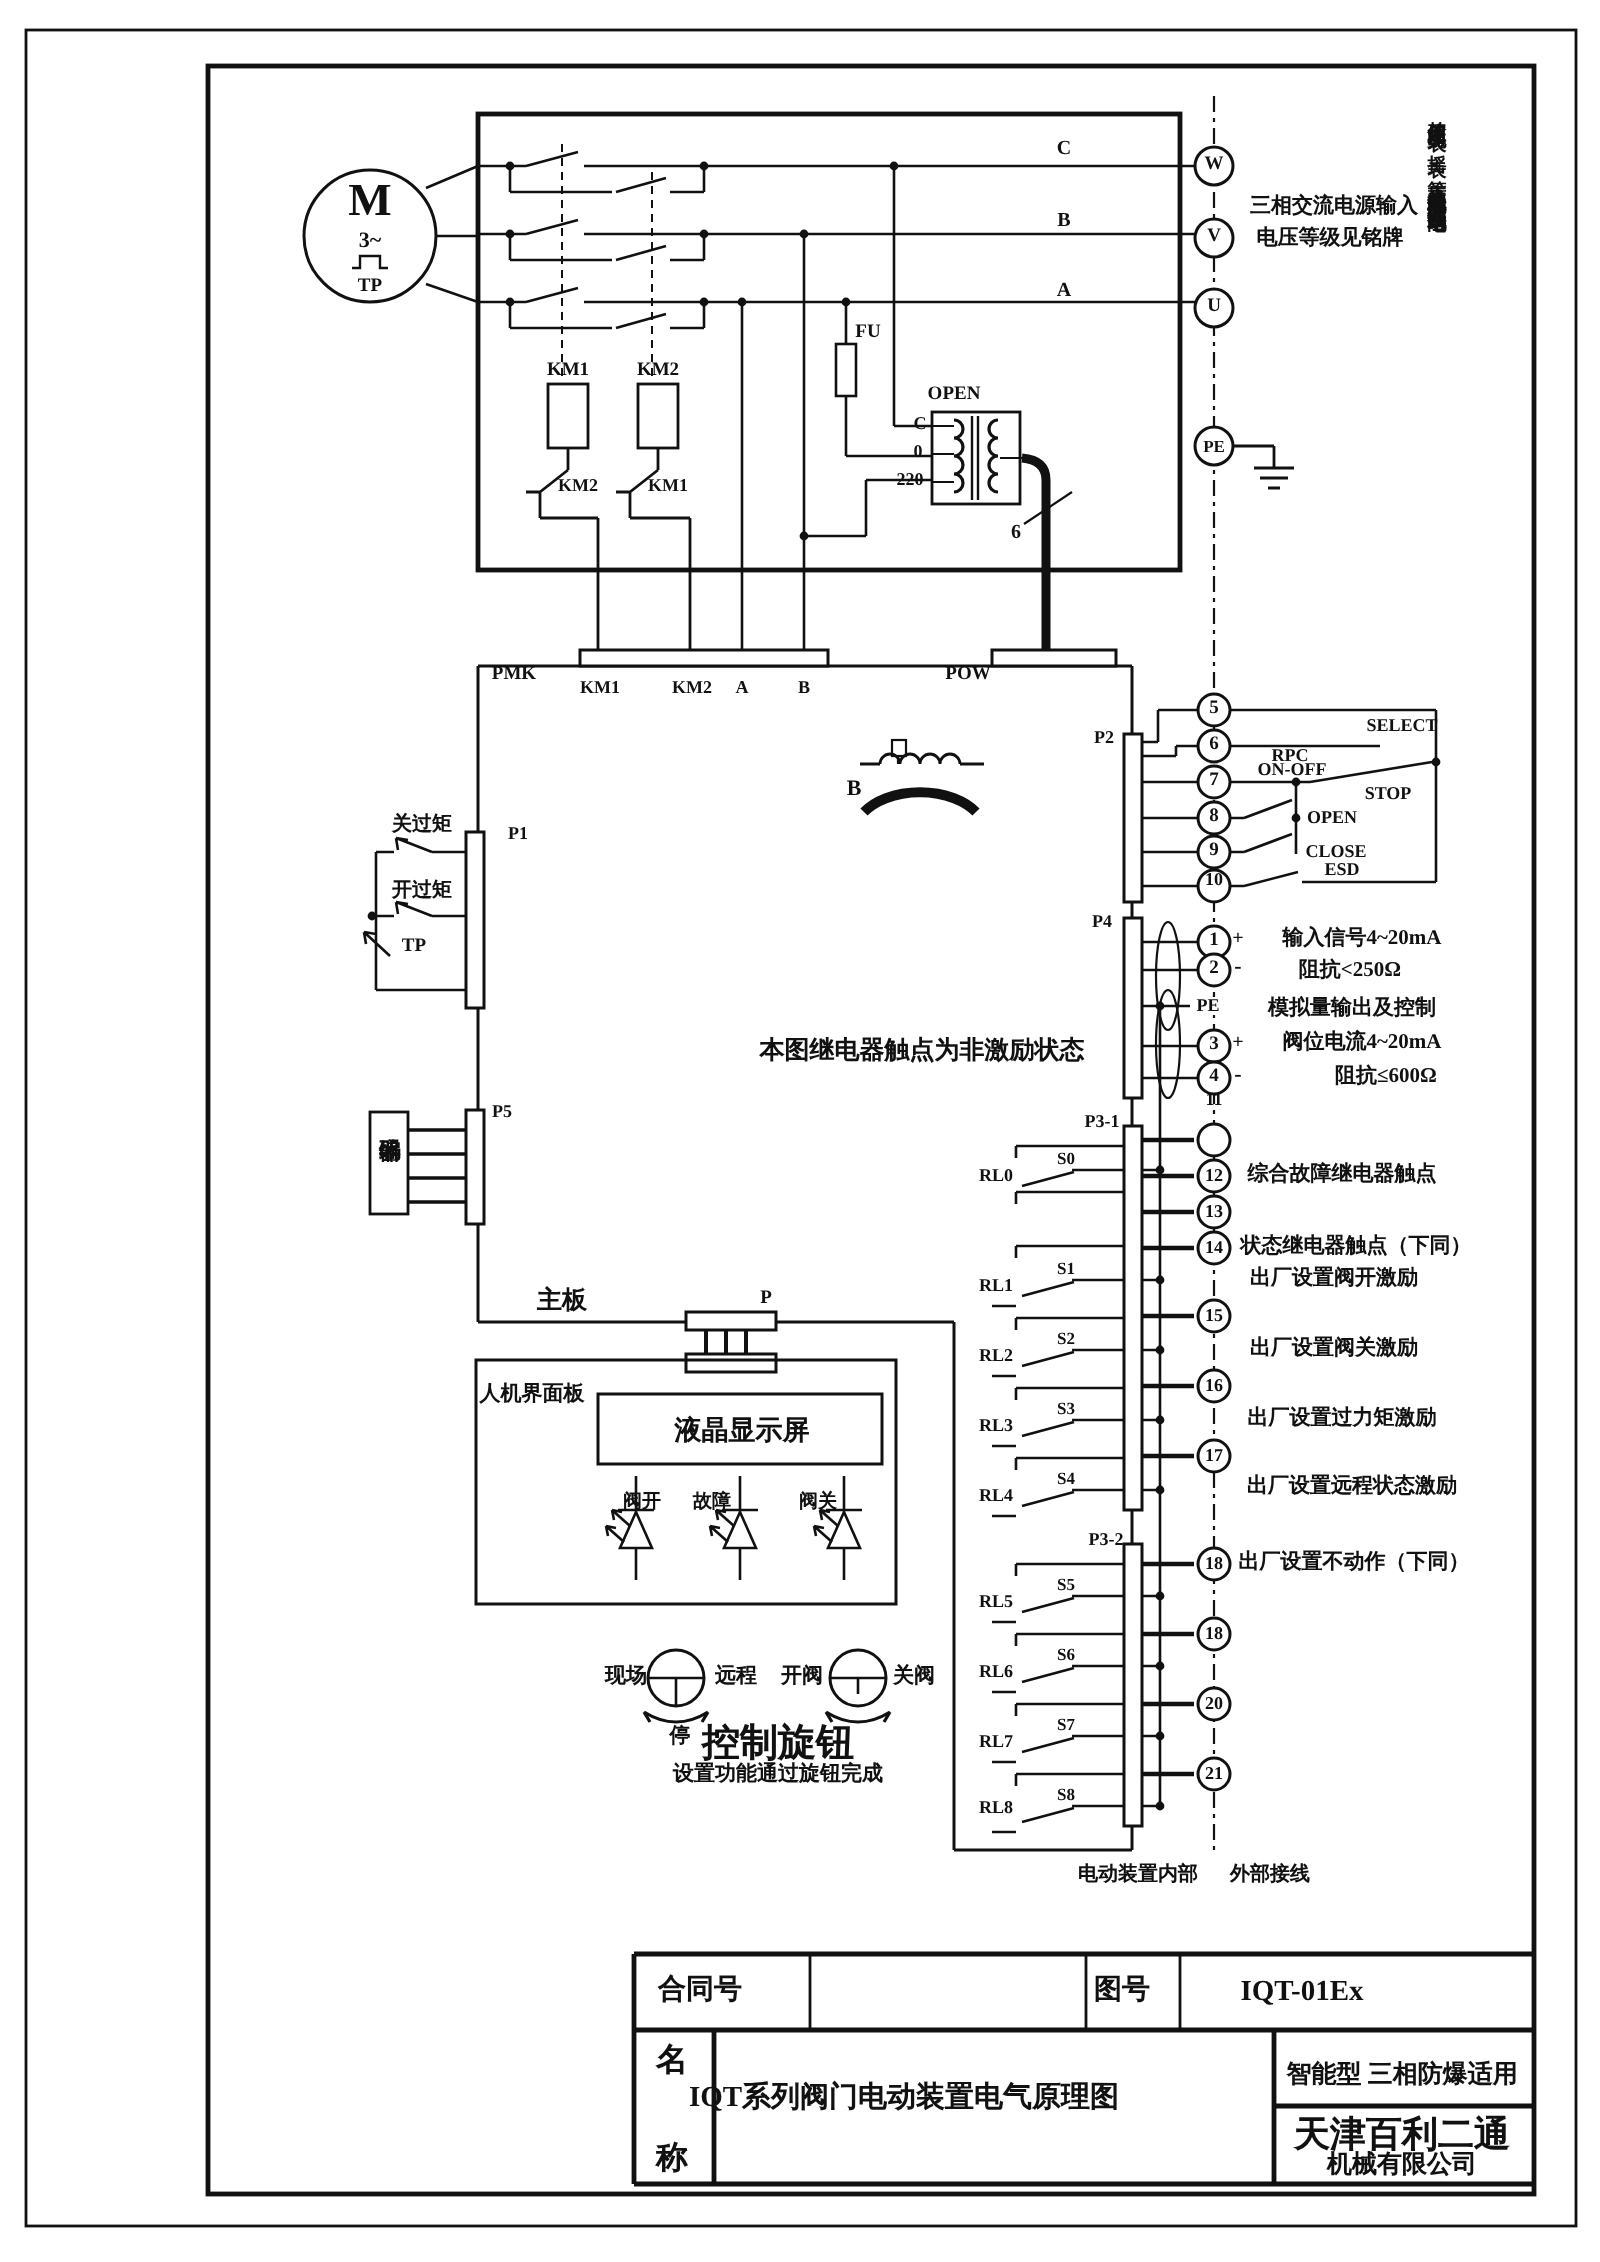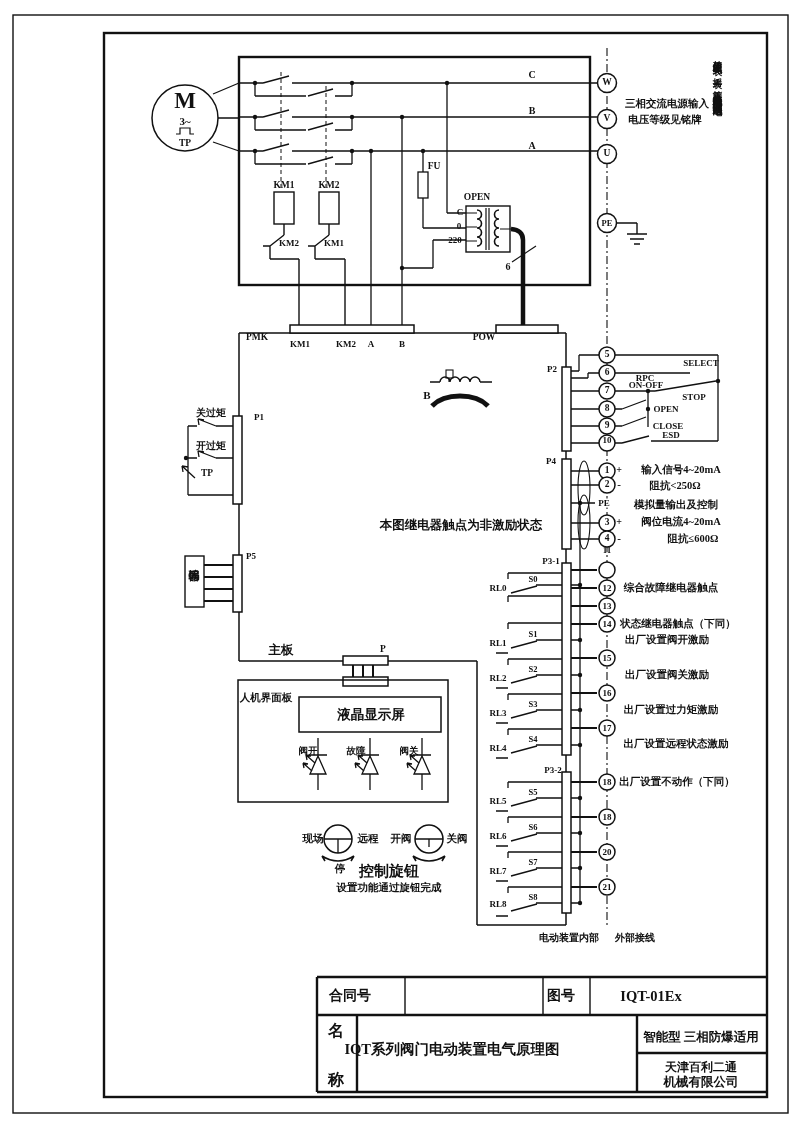--- a/index.html
+++ b/index.html
@@ -355,34 +355,34 @@
 <div class="lbl b" style="left:671px;top:710px;font-size:10.5px;">出厂设置过力矩激励</div>
 <div class="lbl b" style="left:676px;top:744px;font-size:10.5px;">出厂设置远程状态激励</div>
 <div class="lbl b" style="left:677px;top:782px;font-size:10.5px;">出厂设置不动作（下同）</div>
 
 <div class="lbl b" style="left:569px;top:938px;font-size:10px;">电动装置内部</div>
 <div class="lbl b" style="left:635px;top:938px;font-size:10px;">外部接线</div>
 
 <div class="lbl b" style="left:383px;top:650px;font-size:9.5px;">P</div>
 <div class="lbl b" style="left:266px;top:698px;font-size:10.5px;">人机界面板</div>
 <div class="lbl b" style="left:371px;top:715px;font-size:13.5px;">液晶显示屏</div>
-<div class="lbl b" style="left:308px;top:752px;font-size:9.5px;">阀开</div>
+<div class="lbl b" style="left:321px;top:752px;font-size:9.5px;">阀开</div>
 <div class="lbl b" style="left:356px;top:752px;font-size:9.5px;">故障</div>
 <div class="lbl b" style="left:409px;top:752px;font-size:9.5px;">阀关</div>
 <div class="lbl b" style="left:313px;top:839px;font-size:10.5px;">现场</div>
 <div class="lbl b" style="left:368px;top:839px;font-size:10.5px;">远程</div>
 <div class="lbl b" style="left:340px;top:869px;font-size:10.5px;">停</div>
 <div class="lbl b" style="left:401px;top:839px;font-size:10.5px;">开阀</div>
 <div class="lbl b" style="left:457px;top:839px;font-size:10.5px;">关阀</div>
-<div class="lbl b" style="left:389px;top:872px;font-size:15px;font-family:Liberation Mono, monospace;">控制旋钮</div>
+<div class="lbl b" style="left:389px;top:872px;font-size:19px;">控制旋钮</div>
 <div class="lbl b" style="left:389px;top:888px;font-size:10.5px;">设置功能通过旋钮完成</div>
 
 <div class="lbl b" style="left:350px;top:996px;font-size:14px;">合同号</div>
 <div class="lbl b" style="left:561px;top:996px;font-size:14px;">图号</div>
 <div class="lbl b" style="left:651px;top:996px;font-size:14.5px;">IQT-01Ex</div>
 <div class="lbl b" style="left:336px;top:1031px;font-size:16px;">名</div>
 <div class="lbl b" style="left:336px;top:1080px;font-size:16px;">称</div>
 <div class="lbl b" style="left:452px;top:1049px;font-size:14.5px;">IQT系列阀门电动装置电气原理图</div>
 <div class="lbl b" style="left:701px;top:1037px;font-size:12.5px;">智能型  三相防爆适用</div>
-<div class="lbl b" style="left:701px;top:1067px;font-size:12px;text-align:center;">天津百利二通</div>
+<div class="lbl b" style="left:701px;top:1067px;font-size:18px;text-align:center;">天津百利二通</div>
 <div class="lbl b" style="left:701px;top:1082px;font-size:12.5px;">机械有限公司</div>
 
 </div>
 
 </body></html>

